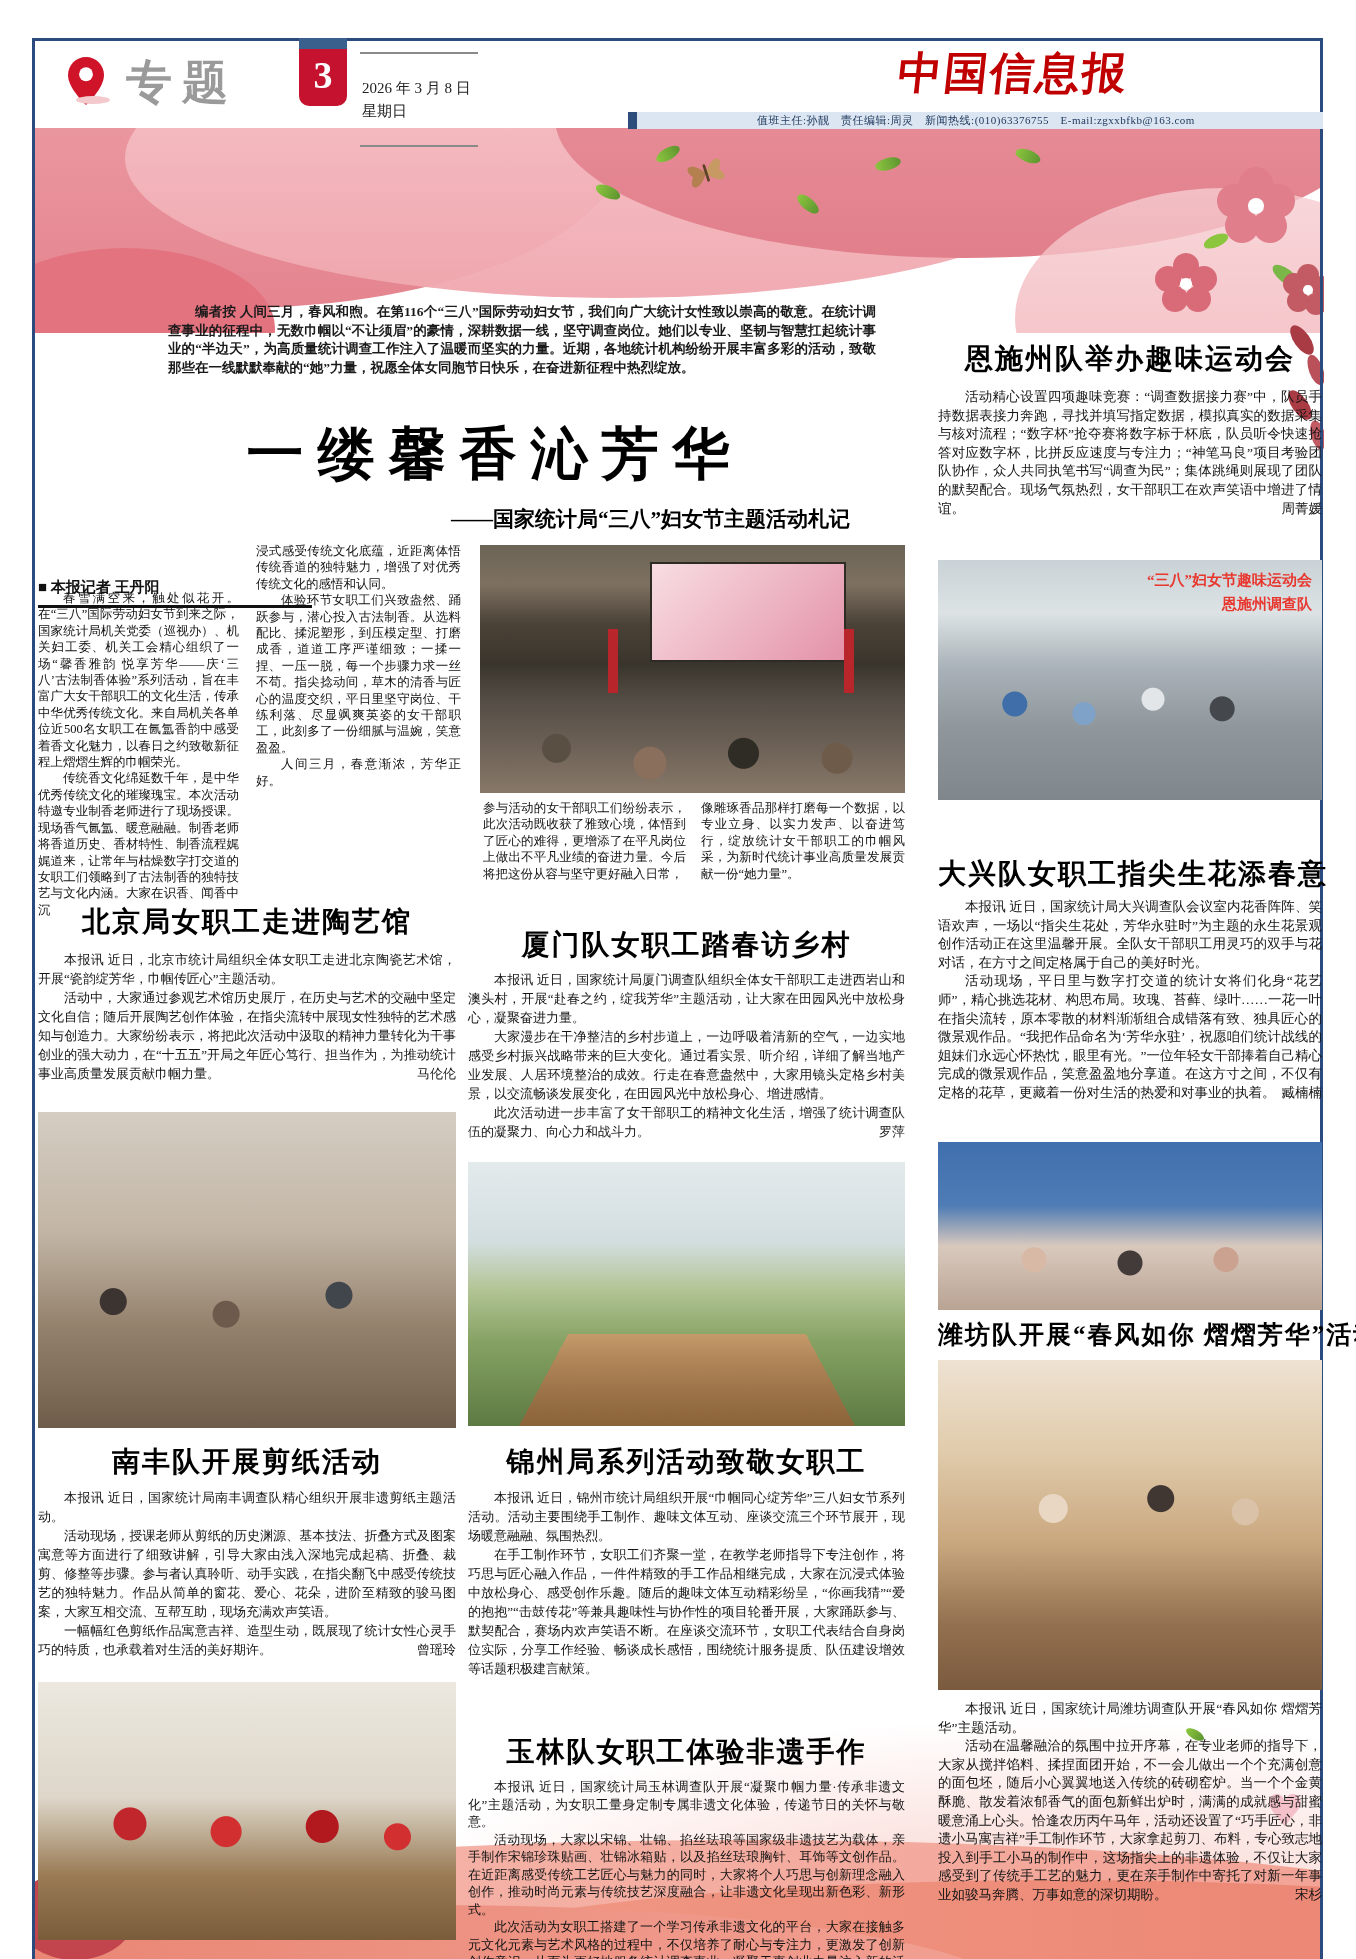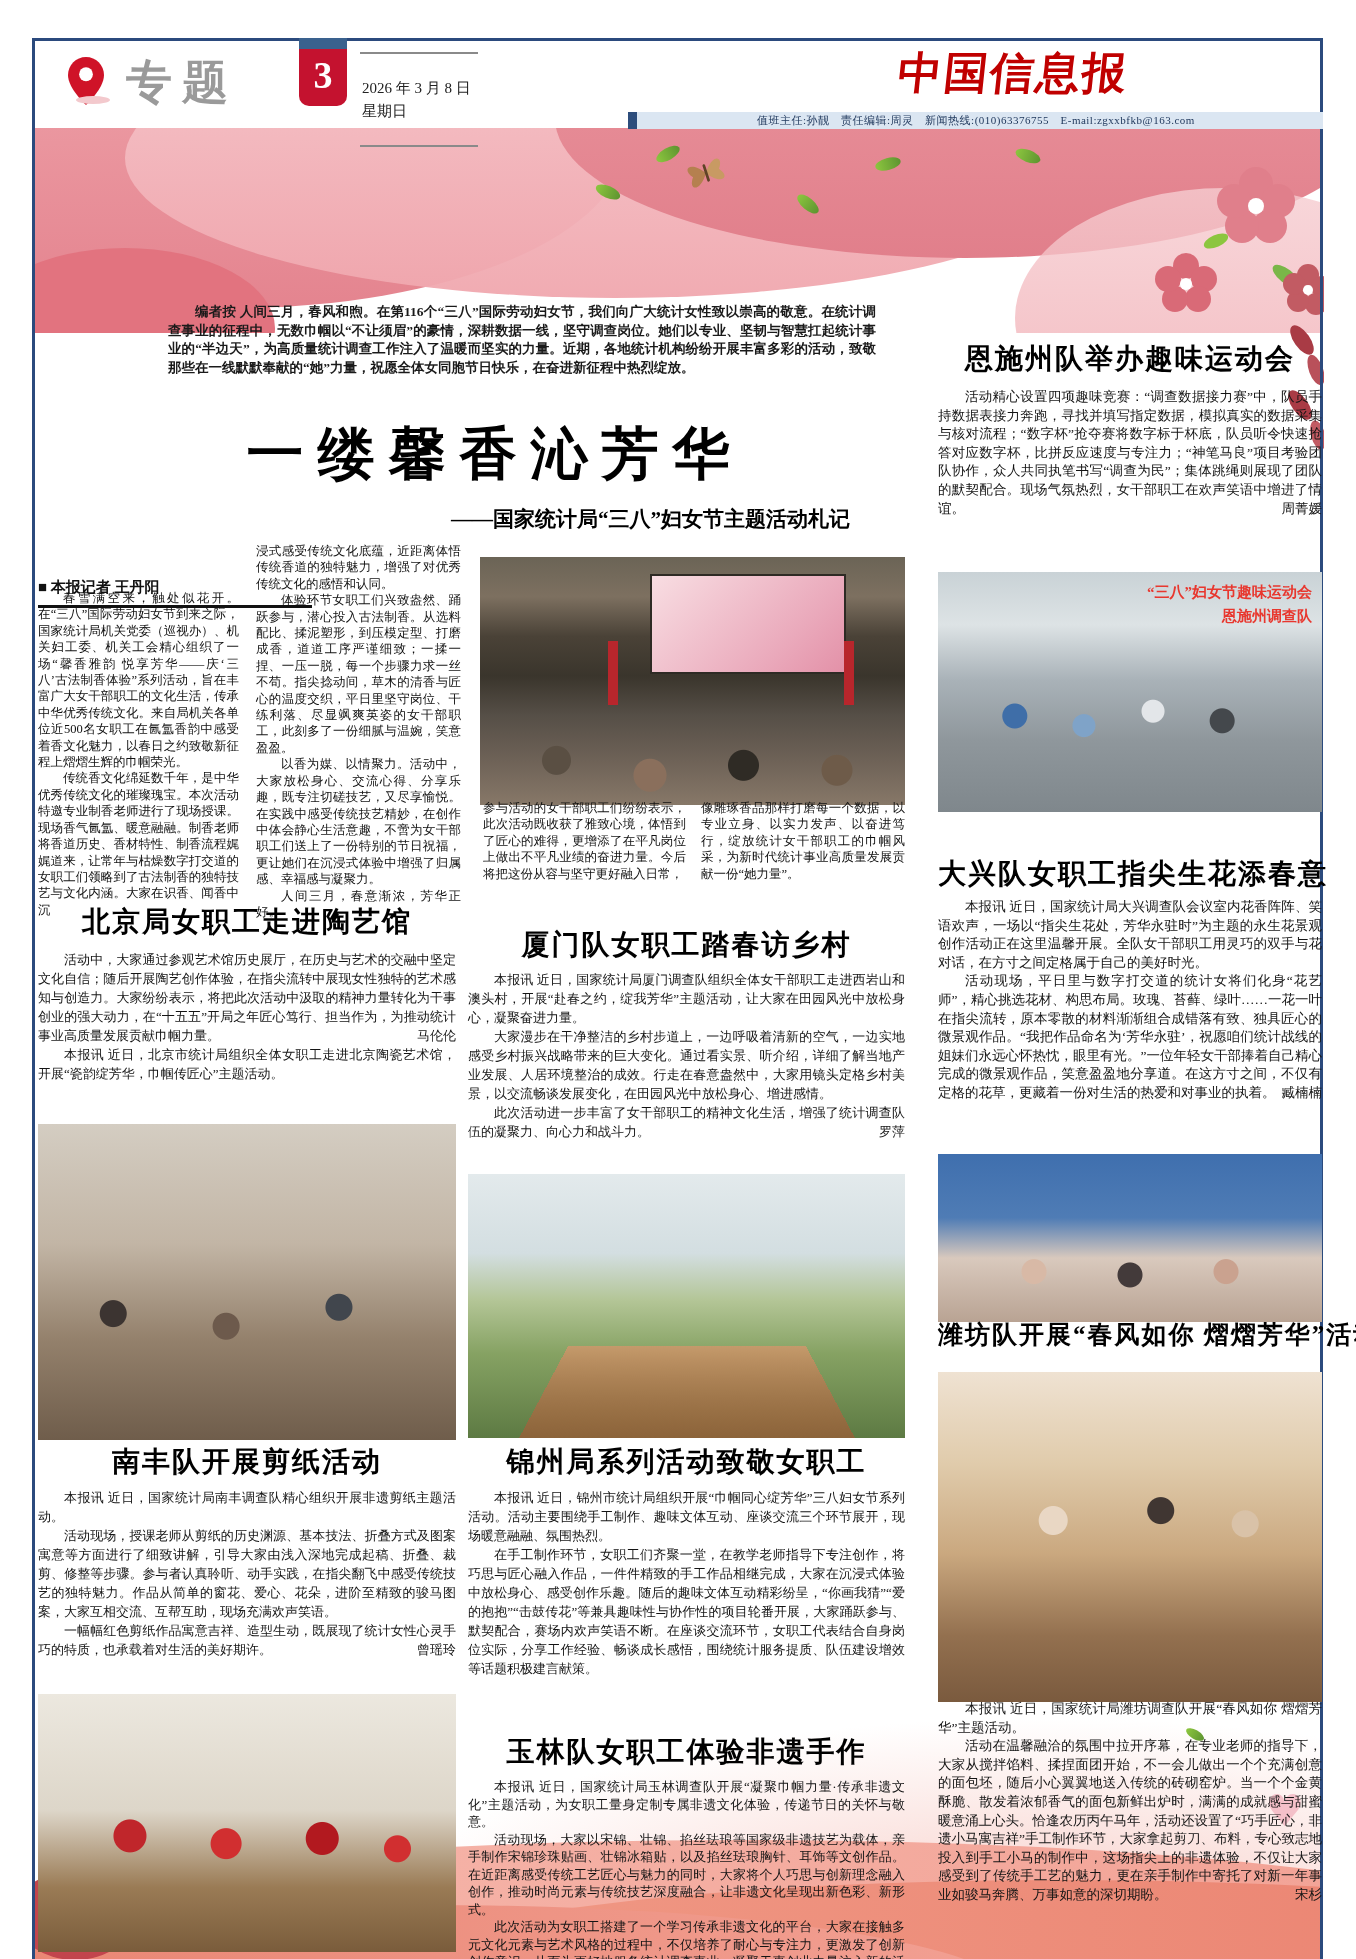--- a/index.html
+++ b/index.html
@@ -71,21 +71,21 @@
   
   .art-title { position:absolute; z-index:2; text-align:center; font-weight:900; font-size:28px;
                letter-spacing:2px; color:#000; white-space:nowrap; }
   .art-text { position:absolute; z-index:2; text-align:justify; color:#141414; }
   .art-text p { text-indent:2em; }
   .sig { float:right; text-indent:0; }
   .sb-text  { font-size:13.5px; line-height:18.6px; }  
   .lc-text  { font-size:13px;   line-height:19px; }    
 
   
-  .photo { position:absolute; z-index:1; overflow:hidden;margin-top:12px; }
+  .photo { position:absolute; z-index:1; overflow:hidden; }
   .ph-main { left:480px; top:545px; width:425px; height:248px;
     background:
       radial-gradient(circle at 18% 82%, #5a4f43 0 14px, transparent 15px),
       radial-gradient(circle at 40% 88%, #8a6f5c 0 16px, transparent 17px),
       radial-gradient(circle at 62% 84%, #2f2b25 0 15px, transparent 16px),
       radial-gradient(circle at 84% 86%, #6e5b49 0 15px, transparent 16px),
       linear-gradient(180deg,#6b6456 0%,#7d7060 16%,#4a4237 32%,#3a352c 48%,#564f47 64%,#6e6257 82%,#877868 100%); }
   .ph-main .screen { position:absolute; left:40%; top:7%; width:46%; height:40%;
       background:linear-gradient(135deg,#f8dde2,#eaa9bb 70%,#e391a8); border:2px solid #2e2a24; }
   .ph-main .flag { position:absolute; width:10px; height:64px; background:#b8262c; top:34%; }
@@ -260,21 +260,20 @@
   <div class="main-subtitle">——国家统计局“三八”妇女节主题活动札记</div>
   <div class="byline">■ 本报记者 王丹阳</div>
 
   <div class="mcol mcol1">
     <p>春雪满空来，触处似花开。在“三八”国际劳动妇女节到来之际，国家统计局机关党委（巡视办）、机关妇工委、机关工会精心组织了一场“馨香雅韵 悦享芳华——庆‘三八’古法制香体验”系列活动，旨在丰富广大女干部职工的文化生活，传承中华优秀传统文化。来自局机关各单位近500名女职工在氤氲香韵中感受着香文化魅力，以春日之约致敬新征程上熠熠生辉的巾帼荣光。</p>
     <p>传统香文化绵延数千年，是中华优秀传统文化的璀璨瑰宝。本次活动特邀专业制香老师进行了现场授课。现场香气氤氲、暖意融融。制香老师将香道历史、香材特性、制香流程娓娓道来，让常年与枯燥数字打交道的女职工们领略到了古法制香的独特技艺与文化内涵。大家在识香、闻香中沉</p>
   </div>
   <div class="mcol mcol2">
     <p class="cont">浸式感受传统文化底蕴，近距离体悟传统香道的独特魅力，增强了对优秀传统文化的感悟和认同。</p>
     <p>体验环节女职工们兴致盎然、踊跃参与，潜心投入古法制香。从选料配比、揉泥塑形，到压模定型、打磨成香，道道工序严谨细致；一揉一捏、一压一脱，每一个步骤力求一丝不苟。指尖捻动间，草木的清香与匠心的温度交织，平日里坚守岗位、干练利落、尽显飒爽英姿的女干部职工，此刻多了一份细腻与温婉，笑意盈盈。</p>
-    <p>以香为媒、以情聚力。活动中，大家放松身心、交流心得、分享乐趣，既专注切磋技艺，又尽享愉悦。在实践中感受传统技艺精妙，在创作中体会静心生活意趣，不啻为女干部职工们送上了一份特别的节日祝福，更让她们在沉浸式体验中增强了归属感、幸福感与凝聚力。</p>
     <p>人间三月，春意渐浓，芳华正好。</p>
   </div>
 
   <div class="photo ph-main">
     <div class="screen"></div>
     <div class="flag" style="left:30%;"></div>
     <div class="flag" style="right:12%;"></div>
   </div>
 
   <div class="mcol mcol3">
@@ -304,22 +303,22 @@
 
   <div class="art-title" style="left:938px;top:1318px;width:384px;font-size:25px;">潍坊队开展“春风如你 熠熠芳华”活动</div>
   <div class="photo ph-weifang"></div>
   <div class="art-text sb-text" style="left:938px;top:1700px;width:384px;">
     <p>本报讯 近日，国家统计局潍坊调查队开展“春风如你 熠熠芳华”主题活动。</p>
     <p><span>活动在温馨融洽的氛围中拉开序幕，在专业老师的指导下，大家从搅拌馅料、揉捏面团开始，不一会儿做出一个个充满创意的面包坯，随后小心翼翼地送入传统的砖砌窑炉。当一个个金黄酥脆、散发着浓郁香气的面包新鲜出炉时，满满的成就感与甜蜜暖意涌上心头。恰逢农历丙午马年，活动还设置了“巧手匠心，非遗小马寓吉祥”手工制作环节，大家拿起剪刀、布料，专心致志地投入到手工小马的制作中，这场指尖上的非遗体验，不仅让大家感受到了传统手工艺的魅力，更在亲手制作中寄托了对新一年事业如骏马奔腾、万事如意的深切期盼。</span><span class="sig">宋杉</span></p>
   </div>
 
   <div class="art-title" style="left:38px;top:903px;width:418px;">北京局女职工走进陶艺馆</div>
   <div class="art-text lc-text" style="left:38px;top:950px;width:418px;">
+    <p>本报讯 近日，北京市统计局组织全体女职工走进北京陶瓷艺术馆，开展“瓷韵绽芳华，巾帼传匠心”主题活动。</p>
     <p><span>活动中，大家通过参观艺术馆历史展厅，在历史与艺术的交融中坚定文化自信；随后开展陶艺创作体验，在指尖流转中展现女性独特的艺术感知与创造力。大家纷纷表示，将把此次活动中汲取的精神力量转化为干事创业的强大动力，在“十五五”开局之年匠心笃行、担当作为，为推动统计事业高质量发展贡献巾帼力量。</span><span class="sig">马伦伦</span></p>
-    <p>本报讯 近日，北京市统计局组织全体女职工走进北京陶瓷艺术馆，开展“瓷韵绽芳华，巾帼传匠心”主题活动。</p>
   </div>
   <div class="photo ph-beijing"></div>
 
   <div class="art-title" style="left:38px;top:1443px;width:418px;">南丰队开展剪纸活动</div>
   <div class="art-text lc-text" style="left:38px;top:1488px;width:418px;">
     <p>本报讯 近日，国家统计局南丰调查队精心组织开展非遗剪纸主题活动。</p>
     <p>活动现场，授课老师从剪纸的历史渊源、基本技法、折叠方式及图案寓意等方面进行了细致讲解，引导大家由浅入深地完成起稿、折叠、裁剪、修整等步骤。参与者认真聆听、动手实践，在指尖翻飞中感受传统技艺的独特魅力。作品从简单的窗花、爱心、花朵，进阶至精致的骏马图案，大家互相交流、互帮互助，现场充满欢声笑语。</p>
     <p><span>一幅幅红色剪纸作品寓意吉祥、造型生动，既展现了统计女性心灵手巧的特质，也承载着对生活的美好期许。</span><span class="sig">曾瑶玲</span></p>
   </div>
   <div class="photo ph-nanfeng"></div>

